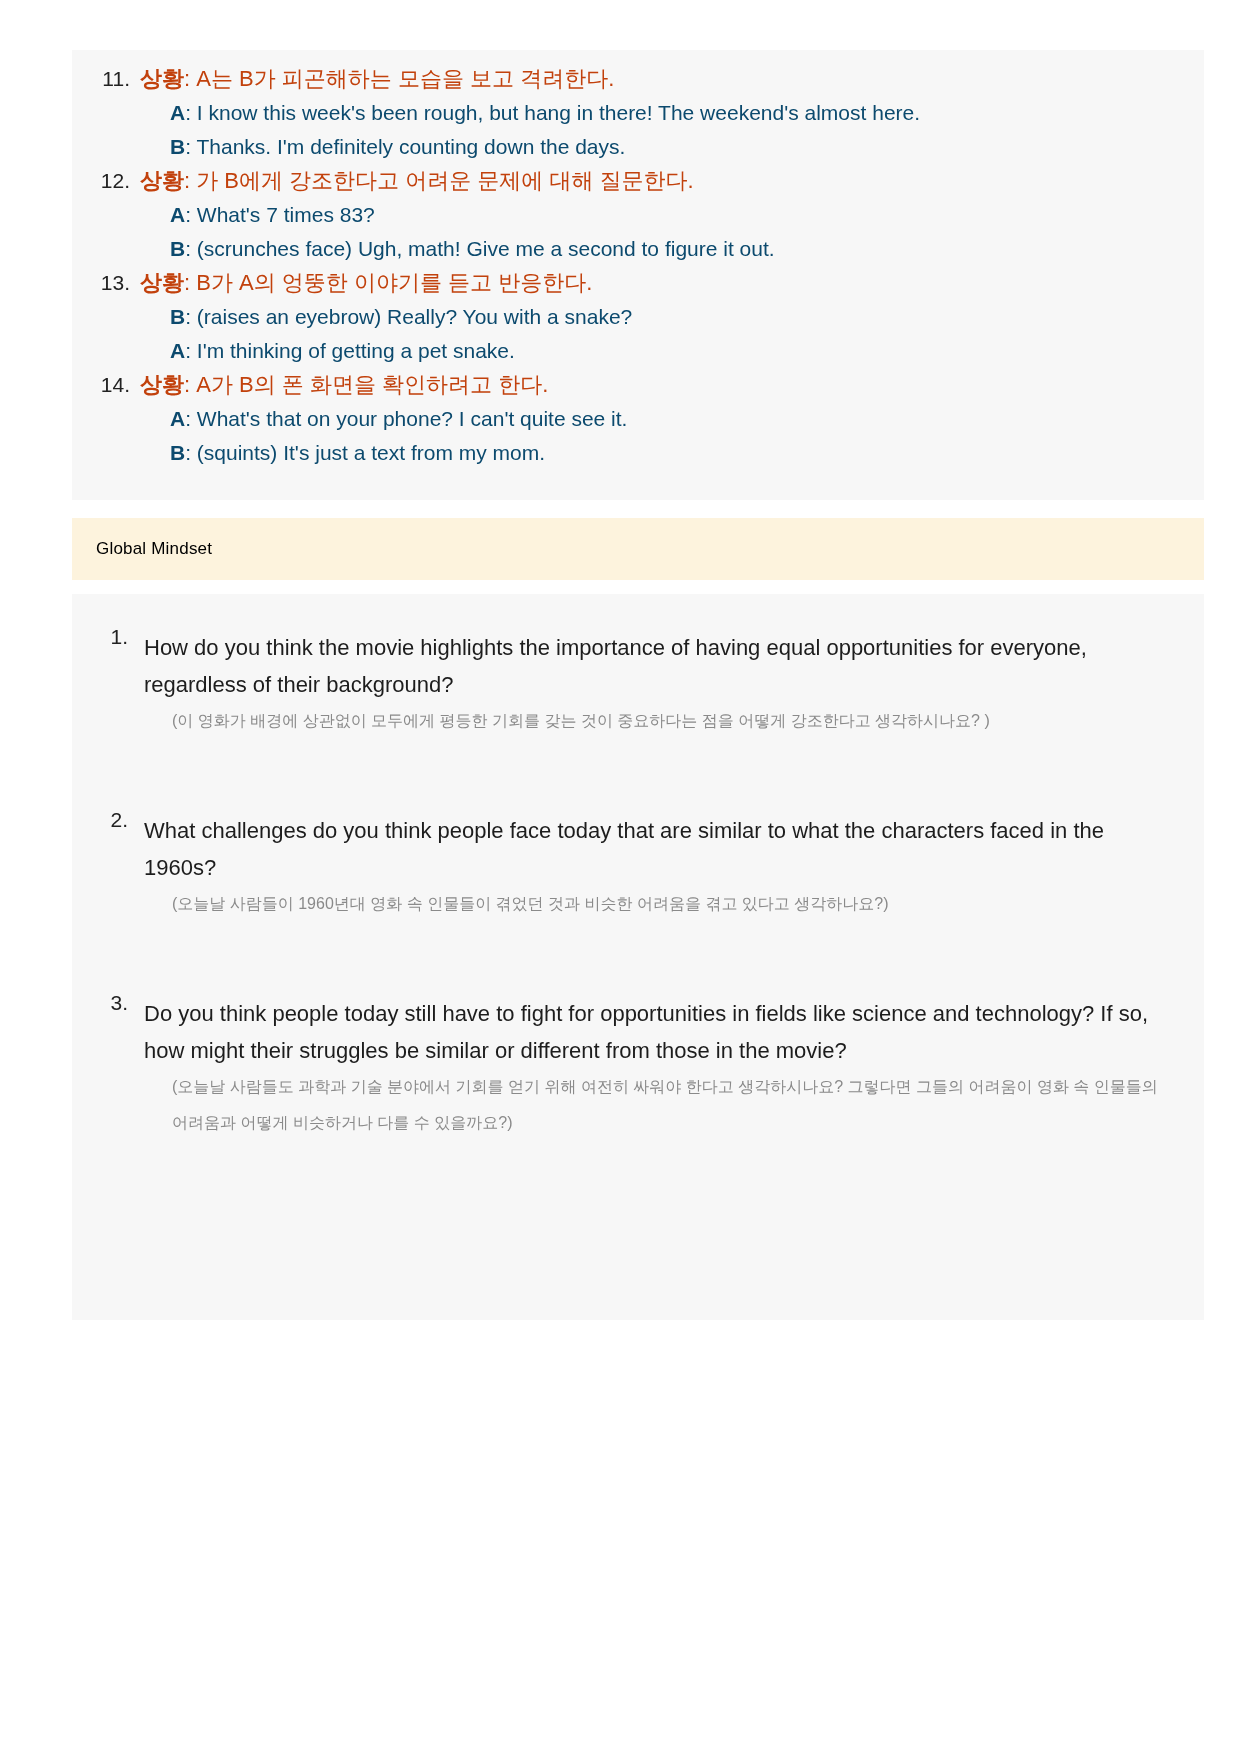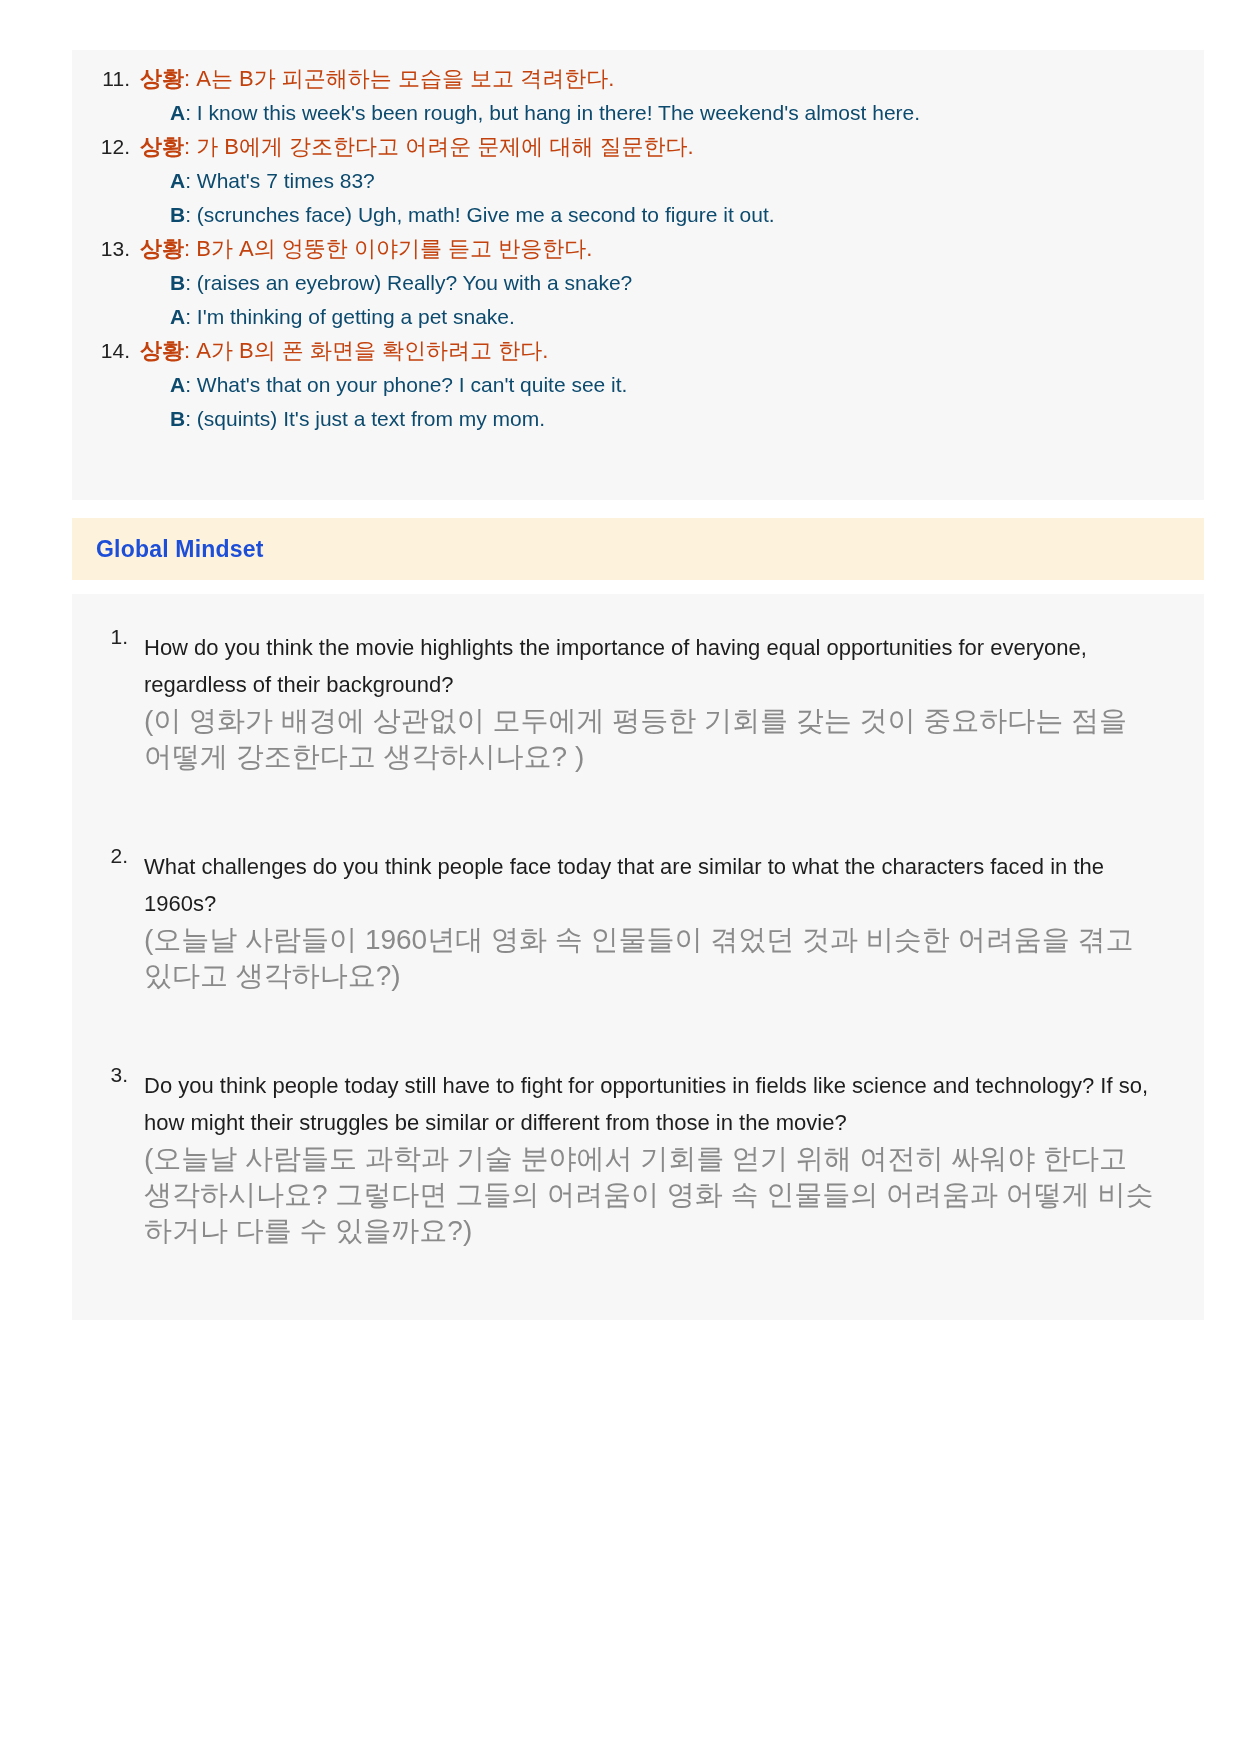--- a/index.html
+++ b/index.html
@@ -78,23 +78,23 @@
     left: 56px;
     top: 518px;
     width: 1132px;
     height: 62px;
     background: #fdf3dd;
     display: flex;
     align-items: center;
   }
   .section-header-title {
     padding-left: 24px;
-    font-size: 23px;
-    font-weight: 700;
-    color: #1d4ed8;
+    font-size: 17px;
+    font-weight: 400;
+    color: #000000;
     letter-spacing: 0.2px;
   }
 
   
   .questions-block {
     position: absolute;
     left: 56px;
     top: 594px;
     width: 1132px;
     height: 726px;
@@ -121,37 +121,39 @@
   .q-text {
     flex: 1;
   }
   .q-en {
     font-size: 22px;
     line-height: 37px;
     color: #1d1d1d;
     margin-top: 11px;
   }
   .q-ko {
-    font-size: 28px;
+    font-size: 16px;
     line-height: 36px;
     color: #8a8a8a;
+    margin-left: 28px;
   }
 </style>
 </head>
 <body>
 
 <div class="page">
 
   <div class="dialogue-block">
 
     <div class="dlg-item">
       <div class="dlg-num">11.</div>
       <div class="dlg-body">
         <div class="dlg-situation"><b>상황</b><span>: A는 B가 피곤해하는 모습을 보고 격려한다.</span></div>
         <div class="dlg-line"><b>A</b><span>: I know this week's been rough, but hang in there! The weekend's almost here.</span></div>
+        <div class="dlg-line"><b>B</b><span>: Thanks. I'm definitely counting down the days.</span></div>
       </div>
     </div>
 
     <div class="dlg-item">
       <div class="dlg-num">12.</div>
       <div class="dlg-body">
         <div class="dlg-situation"><b>상황</b><span>: 가 B에게 강조한다고 어려운 문제에 대해 질문한다.</span></div>
         <div class="dlg-line"><b>A</b><span>: What's 7 times 83?</span></div>
         <div class="dlg-line"><b>B</b><span>: (scrunches face) Ugh, math! Give me a second to figure it out.</span></div>
       </div>

